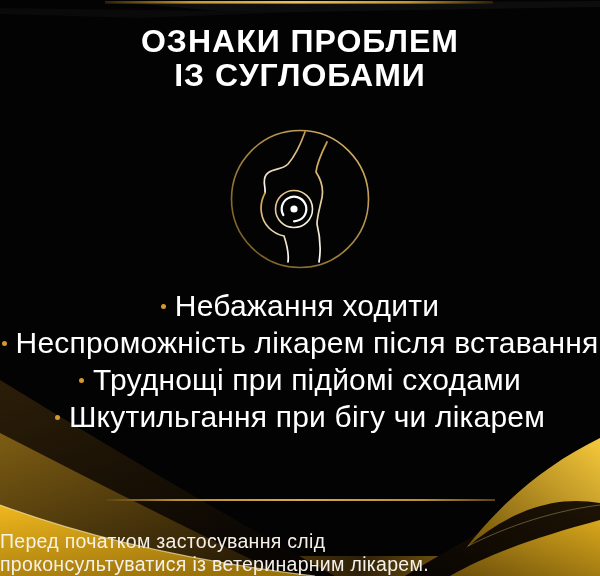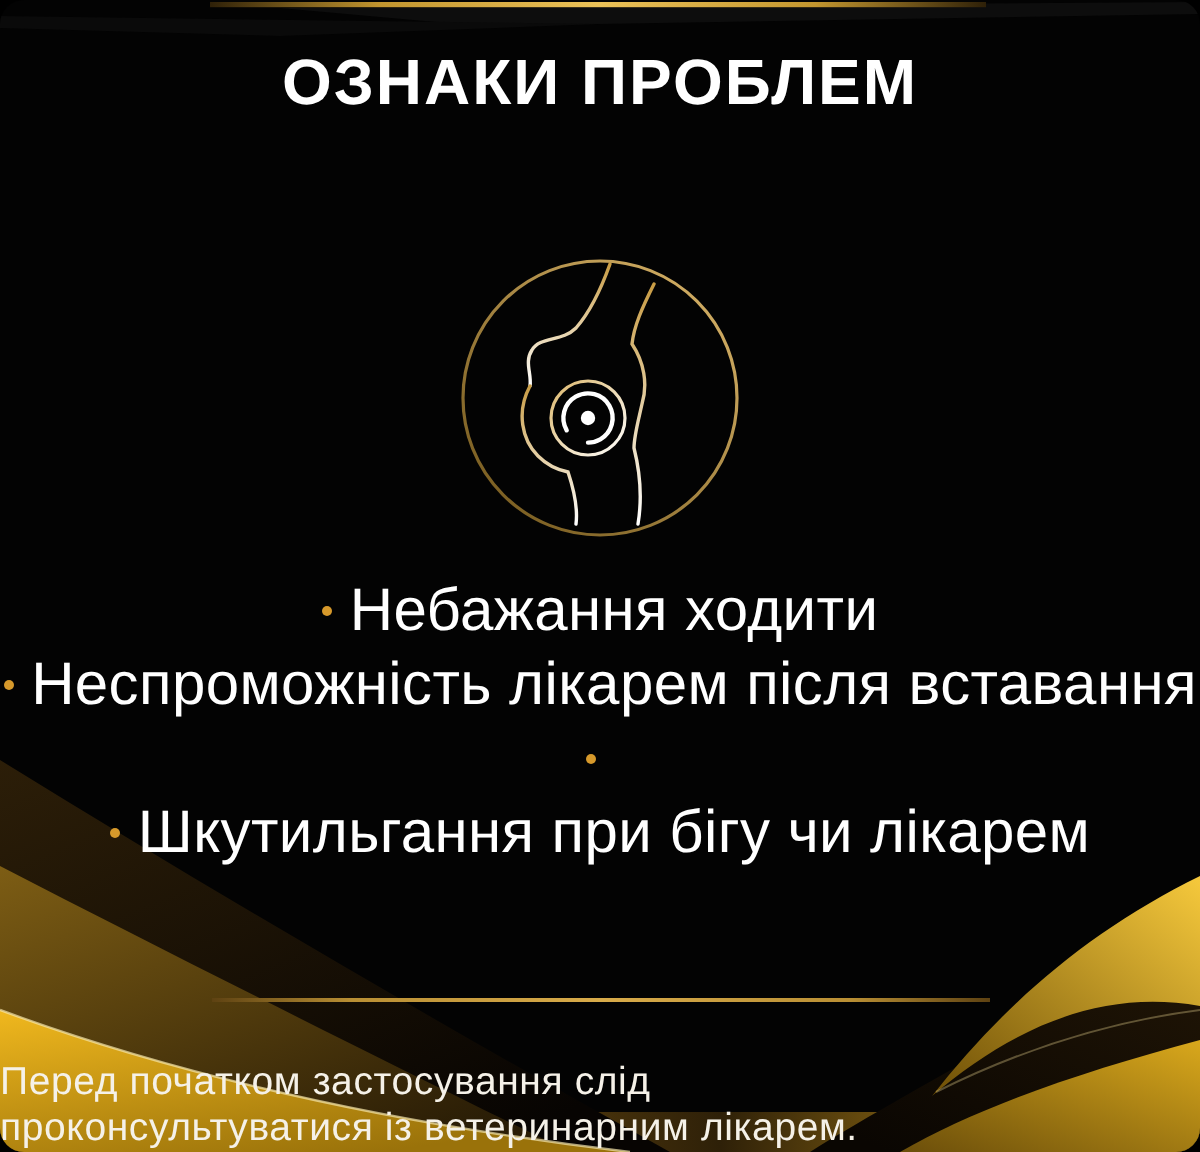--- a/index.html
+++ b/index.html
@@ -1,20 +1,19 @@
 <!DOCTYPE html>
 <html style="--background: #030303; --text: #ffffff; --text-soft: #f5f1e8; --gold: #d0a13c; --gold-bright: #eebc2a; --gold-deep: #6b4d10; --bullet-dot: #d6992b;"><head>
 <meta charset="utf-8">
 <style>
   html,body{margin:0;padding:0;background:#000;}
   .canvas{
     position:relative;width:600px;height:576px;overflow:hidden;
     background:var(--background,#030303);
     font-family:"Liberation Sans",sans-serif;
-    border-radius:12px;
     -webkit-font-smoothing:antialiased;
   }
   .decor{position:absolute;inset:0;width:600px;height:576px;z-index:0;display:block;}
   .content{position:absolute;inset:0;z-index:1;}
 
   .title{
     position:absolute;top:24px;left:0;width:600px;margin:0;
     text-align:center;color:var(--text,#ffffff);
     font-size:32px;font-weight:bold;line-height:34px;letter-spacing:1px;
   }
@@ -111,20 +110,21 @@
     <path d="M600,462 C520,512 455,545 405,576 L600,576 Z" fill="url(#gR4)"></path>
     <path d="M600,438 C545,465 502,502 466,548 C505,515 549,494 600,503 Z" fill="url(#gR5)"></path>
     <path d="M600,520 C540,536 488,554 450,576 L600,576 Z" fill="url(#gR6)"></path>
     <path d="M600,505 C545,512 500,530 468,546" fill="none" stroke="#e8d48e" stroke-width="1" opacity="0.35"></path>
   </svg>
 
   <div class="content">
 
     <h1 class="title">
       <span>ОЗНАКИ ПРОБЛЕМ</span>
+      <span>ІЗ СУГЛОБАМИ</span>
     </h1>
 
     <div class="icon-wrap">
       <svg viewBox="0 0 160 160" aria-hidden="true">
         <defs>
           <linearGradient id="gCircle" x1="0" y1="1" x2="1" y2="0">
             <stop offset="0" stop-color="#6e5318"></stop>
               <stop offset="1" stop-color="#dcb76c"></stop>
           </linearGradient>
           <linearGradient id="gBone" x1="0" y1="0" x2="0" y2="1">
@@ -151,21 +151,21 @@
     </div>
 
     <ul class="symptom-list">
       <li class="symptom">
         <span class="dot"></span><span>Небажання ходити</span>
       </li>
       <li class="symptom">
         <span class="dot"></span><span>Неспроможність лікарем після вставання</span>
       </li>
       <li class="symptom">
-        <span class="dot"></span>
+        <span class="dot"></span><span>Труднощі при підйомі сходами</span>
       </li>
       <li class="symptom">
         <span class="dot"></span><span>Шкутильгання при бігу чи лікарем</span>
       </li>
     </ul>
 
     <div class="footer-rule"></div>
     <p class="footer-note">
       <span>Перед початком застосування слід</span>
       <span>проконсультуватися із ветеринарним лікарем.</span>

